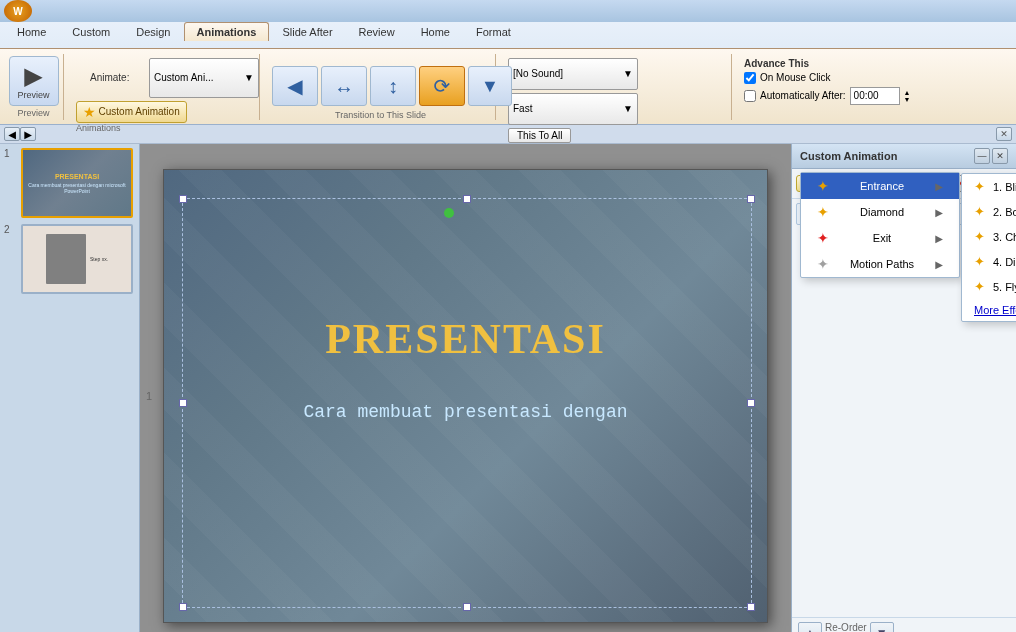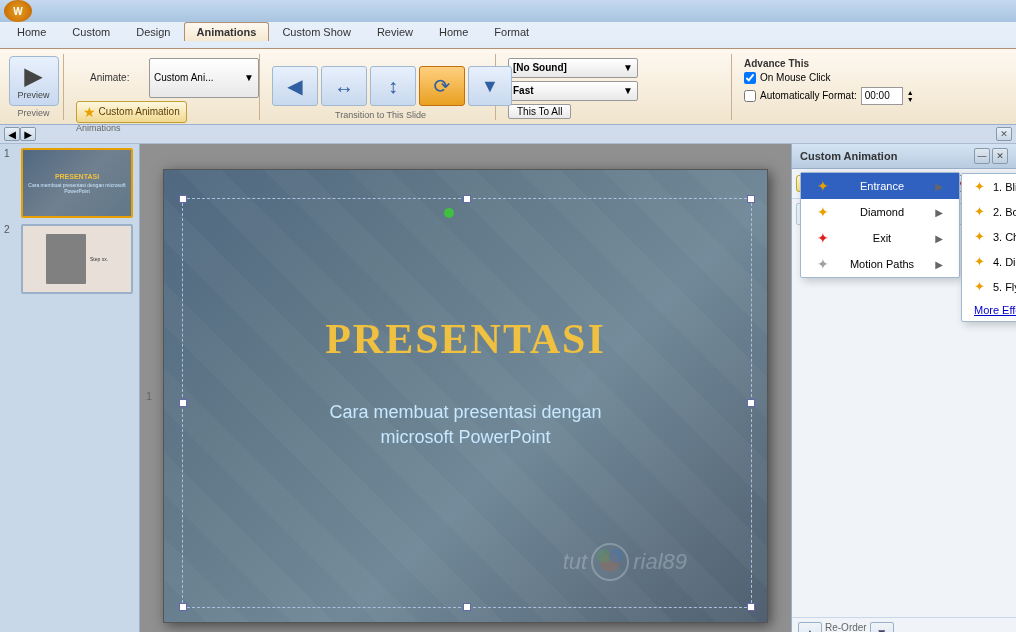--- a/index.html
+++ b/index.html
@@ -25,26 +25,26 @@
     
     .animate-row { display: flex; align-items: center; gap: 4px; margin-bottom: 3px; margin-left: 14px; }
     .animate-label { font-size: 10px; color: #333; width: 55px; }
     .animate-dropdown { background: linear-gradient(to bottom, #fff, #e8e8e8); border: 1px solid #999; border-radius: 2px; padding: 19px 4px; font-size: 10px; cursor: pointer; display: flex; align-items: center; gap: 2px; width: 110px; height: 20px; }
     .custom-anim-btn { background: linear-gradient(to bottom, #fff8e0, #f0d890); border: 1px solid #c0a030; border-radius: 3px; padding: 2px 6px; font-size: 10px; cursor: pointer; display: flex; align-items: center; gap: 3px; height: 22px; color: #604000; }
     .star-icon { color: #e8a000; font-size: 14px; }
     .trans-btn { width: 46px; height: 40px; background: linear-gradient(to bottom, #e8f0fc, #c8d8ee); border: 1px solid #a0b8d0; border-radius: 3px; cursor: pointer; display: flex; align-items: center; justify-content: center; font-size: 20px; color: #3060a0; }
     .trans-btn.active { background: linear-gradient(to bottom, #ffd080, #e8a020); border-color: #c07010; }
     .trans-btn-sm { width: 44px; height: 40px; background: linear-gradient(to bottom, #e8f0fc, #c8d8ee); border: 1px solid #a0b8d0; border-radius: 3px; cursor: pointer; display: flex; align-items: center; justify-content: center; font-size: 18px; color: #3060a0; }
     .sound-row { display: flex; align-items: center; gap: 4px; font-size: 10px; }
-    .sound-dropdown { background: linear-gradient(to bottom, #fff, #e8e8e8); border: 1px solid #999; border-radius: 2px; padding: 1px 4px; font-size: 10px; cursor: pointer; display: flex; align-items: center; gap: 2px; width: 130px; height: 20px; font-weight: bold; }
+    .sound-dropdown { background: linear-gradient(to bottom, #fff, #e8e8e8); border: 1px solid #999; border-radius: 2px; padding: 1px 4px; font-size: 10px; cursor: pointer; display: flex; align-items: center; gap: 2px; width: 130px; height: 32px; }
     .apply-btn { background: linear-gradient(to bottom, #fff, #e8e8e8); border: 1px solid #999; border-radius: 2px; padding: 1px 8px; font-size: 10px; cursor: pointer; height: 20px; }
     .advance-title { font-size: 10px; font-weight: bold; color: #333; }
     .checkbox-row { display: flex; align-items: center; gap: 4px; font-size: 10px; }
     .checkbox-row input[type=checkbox] { width: 12px; height: 12px; }
-    .time-input { width: 42px; height: 18px; border: 1px solid #999; font-size: 10px; padding: 1px 3px; }
+    .time-input { width: 50px; height: 18px; border: 1px solid #999; font-size: 10px; padding: 1px 3px; }
 
     
     .main-area { display: flex; height: 504px; }
     .slide-panel { width: 140px; background: #c8d8e8; border-right: 1px solid #9ab0c8; overflow-y: auto; padding: 4px; }
     .slide-thumb { margin-bottom: 6px; cursor: pointer; display: flex; align-items: flex-start; gap: 3px; }
     .slide-num { font-size: 10px; color: #555; width: 14px; }
     .slide-img { width: 112px; height: 70px; border: 2px solid #9ab0c8; border-radius: 2px; overflow: hidden; position: relative; }
     .slide-img.active { border-color: #e8a000; }
     .slide1-content { width: 100%; height: 100%; background: linear-gradient(135deg, #506880 0%, #708090 50%, #607888 100%); display: flex; flex-direction: column; align-items: center; justify-content: center; padding: 4px; }
     .slide1-title { color: #f0c040; font-size: 7px; font-weight: bold; text-align: center; }
@@ -56,21 +56,21 @@
 
     
     .canvas-area { flex: 1; background: #909090; display: flex; align-items: center; justify-content: center; position: relative; overflow: hidden; }
     .slide-canvas { width: 605px; height: 454px; background: linear-gradient(135deg, #506880 0%, #607888 30%, #708898 60%, #506070 100%); position: relative; border: 1px solid #555; box-shadow: 3px 3px 12px rgba(0,0,0,0.5); }
     .slide-canvas::before { content: ''; position: absolute; top: 0; left: 0; right: 0; bottom: 0; background: repeating-linear-gradient(45deg, transparent, transparent 30px, rgba(255,255,255,0.03) 30px, rgba(255,255,255,0.03) 60px); }
 
     .slide-number { position: absolute; left: 6px; top: 50%; transform: translateY(-50%); font-size: 11px; color: #666; }
     .handle { position: absolute; width: 8px; height: 8px; background: white; border: 1px solid #66a; }
 
     .main-title { position: absolute; top: 145px; left: 50%; transform: translateX(-50%); color: #f0c040; font-size: 42px; font-weight: bold; font-family: 'Times New Roman', serif; text-align: center; width: 100%; letter-spacing: 2px; white-space: nowrap; }
-    .main-subtitle { position: absolute; top: 230px; left: 50%; transform: translateX(-50%); color: #c8e8ff; font-size: 18px; text-align: center; width: 90%; font-family: Liberation Sans, sans-serif; line-height: 1.4; }
+    .main-subtitle { position: absolute; top: 230px; left: 50%; transform: translateX(-50%); color: #c8e8ff; font-size: 18px; text-align: center; width: 90%; font-family: Liberation Mono, monospace; line-height: 1.4; }
 
     .green-dot { position: absolute; top: 38px; left: 280px; width: 10px; height: 10px; background: #40c040; border-radius: 50%; }
 
     
     .watermark { position: absolute; bottom: 40px; right: 80px; opacity: 0.6; display: flex; align-items: center; gap: 3px; }
     .watermark-text { font-size: 22px; color: rgba(255,255,255,0.4); font-style: italic; }
     .watermark-logo { width: 40px; height: 40px; }
 
     
     .right-panel { width: 225px; background: #f0f4f8; border-left: 1px solid #9ab0c8; display: flex; flex-direction: column; }
@@ -125,21 +125,21 @@
 <div class="title-bar">
   <div class="office-btn">W</div>
 </div>
 
 <div class="ribbon">
   <div class="ribbon-tabs">
     <div class="ribbon-tab">Home</div>
     <div class="ribbon-tab">Custom</div>
     <div class="ribbon-tab">Design</div>
     <div class="ribbon-tab active">Animations</div>
-    <div class="ribbon-tab">Custom Show</div>
+    <div class="ribbon-tab">Slide After</div>
     <div class="ribbon-tab">Review</div>
     <div class="ribbon-tab">Home</div>
     <div class="ribbon-tab">Format</div>
   </div>
 
   <div class="ribbon-content">
 
     <div class="ribbon-group" style="width:60px;">
       <div class="preview-btn">
         <div class="preview-icon">▶</div>
@@ -193,21 +193,21 @@
     </div>
 
     <div class="ribbon-group" style="width:210px; align-items:flex-start; padding-top:4px; border-right:none; gap:3px;">
       <div class="advance-title">Advance This</div>
       <div class="checkbox-row">
         <input type="checkbox" checked="" style="">
         <span>On Mouse Click</span>
       </div>
       <div class="checkbox-row">
         <input type="checkbox" style="">
-        <span>Automatically Format:</span>
+        <span>Automatically After:</span>
         <input type="text" class="time-input" value="00:00" style="">
         <span style="display:flex;flex-direction:column;font-size:7px;line-height:1;">
           <span>▲</span>
             <span>▼</span>
         </span>
       </div>
     </div>
   </div>
 </div>
 
@@ -257,33 +257,22 @@
         <div class="handle" style="top:50%;margin-top:-4px;left:-4px;"></div>
         <div class="handle" style="top:50%;margin-top:-4px;right:-4px;"></div>
         <div class="handle" style="bottom:-4px;left:-4px;"></div>
         <div class="handle" style="bottom:-4px;left:50%;margin-left:-4px;"></div>
         <div class="handle" style="bottom:-4px;right:-4px;"></div>
       </div>
 
       <div class="main-title">PRESENTASI</div>
       <div class="main-subtitle">
         <span>Cara membuat presentasi dengan</span><br>
-        <span>microsoft PowerPoint</span>
-      </div>
-
-      <div class="watermark">
-        <span class="watermark-text">tut</span>
-        <svg class="watermark-logo" viewBox="0 0 40 40">
-          <circle cx="20" cy="20" r="18" fill="none" stroke="rgba(255,255,255,0.4)" stroke-width="2"></circle>
-          <circle cx="20" cy="20" r="10" fill="rgba(180,100,60,0.5)"></circle>
-          <circle cx="14" cy="14" r="7" fill="rgba(80,160,80,0.5)"></circle>
-          <circle cx="26" cy="14" r="7" fill="rgba(60,120,200,0.5)"></circle>
-        </svg>
-        <span class="watermark-text">rial89</span>
-      </div>
+      </div>
+
     </div>
   </div>
 
   <div class="right-panel">
     <div class="panel-header">
       <span class="panel-title">Custom Animation</span>
       <div class="panel-controls">
         <div class="panel-btn">—</div>
         <div class="panel-btn">✕</div>
       </div>

